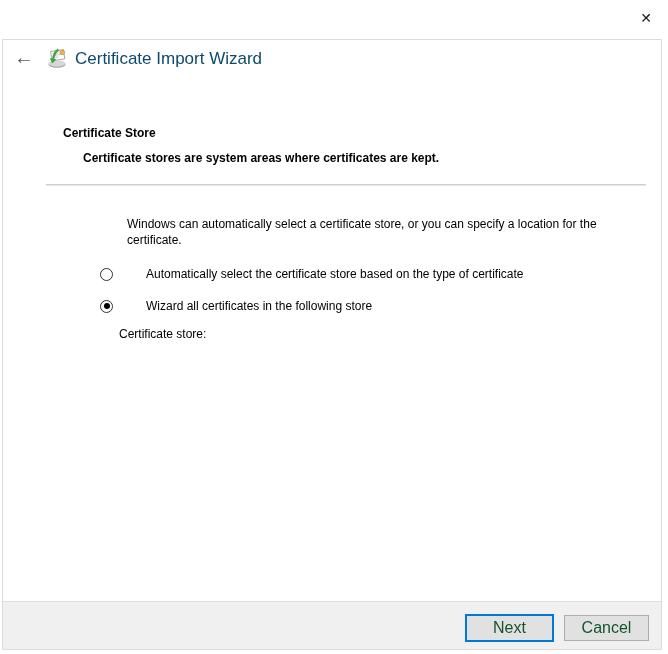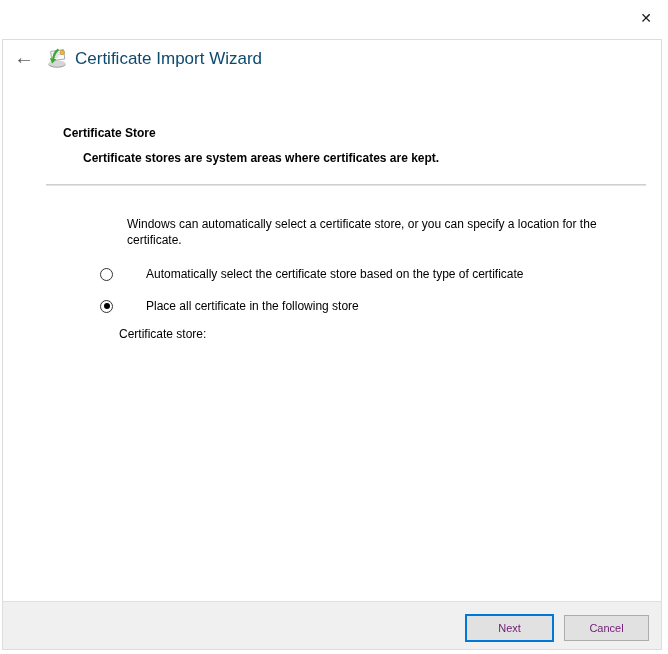--- a/index.html
+++ b/index.html
@@ -139,22 +139,22 @@
     left: 0; bottom: 0;
     width: 100%; height: 48px;
     background: #f0f0f0;
     border-top: 1px solid #dfdfdf;
   }
   .btn {
     position: absolute;
     height: 26px;
     background: #e1e1e1;
     font-family: "Liberation Sans", "DejaVu Sans", sans-serif;
-    font-size: 11px;
-    color: #701a75;
+    font-size: 16px;
+    color: #14532d;
     cursor: pointer;
   }
   .btn.next {
     left: 462px; top: 12px;
     width: 89px; height: 28px;
     border: 2px solid #0078d7;
   }
   .btn.cancel {
     left: 561px; top: 13px;
     width: 85px;
@@ -201,21 +201,21 @@
 
     <div class="radio-row first">
       <span class="radio-circle"></span>
       <span class="radio-label">Automatically select the certificate store based on the type of certificate</span>
     </div>
 
     <div class="radio-row second">
       <span class="radio-circle checked">
           <span class="dot"></span>
         </span>
-      <span class="radio-label">Place all certificate in the following store</span>
+      <span class="radio-label">Wizard all certificates in the following store</span>
     </div>
 
     <div class="store-label">Certificate store:</div>
 
 
 
     <div class="footer">
       <button class="btn next">Next</button>
       <button class="btn cancel">Cancel</button>
     </div>

